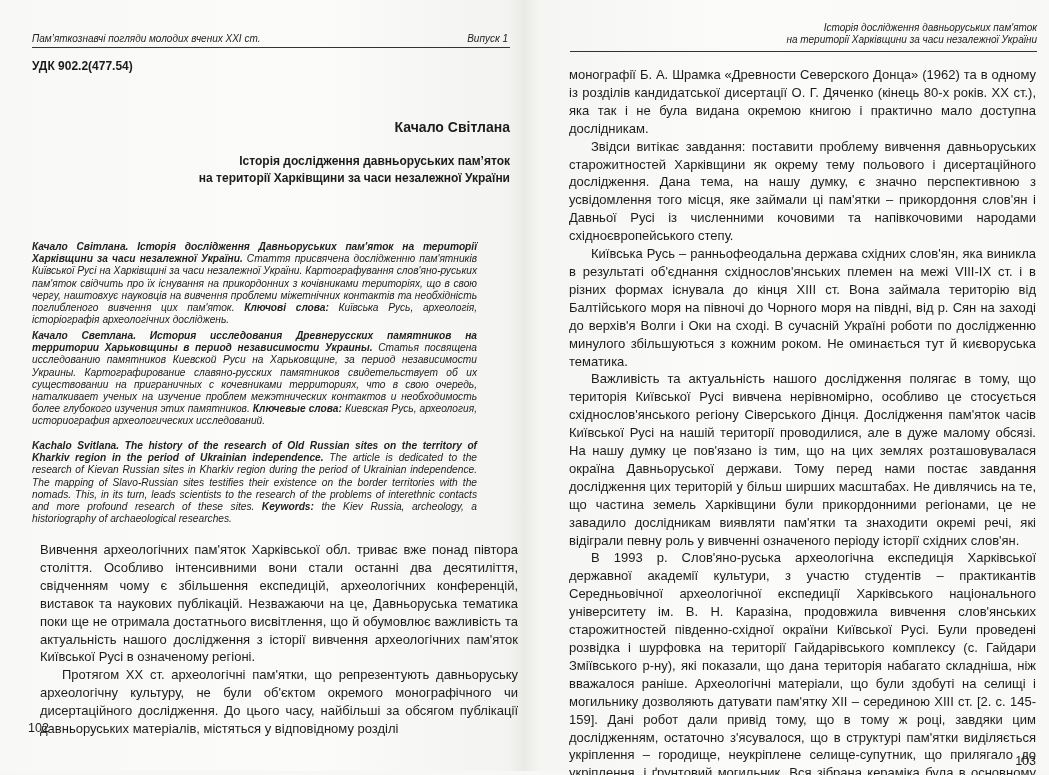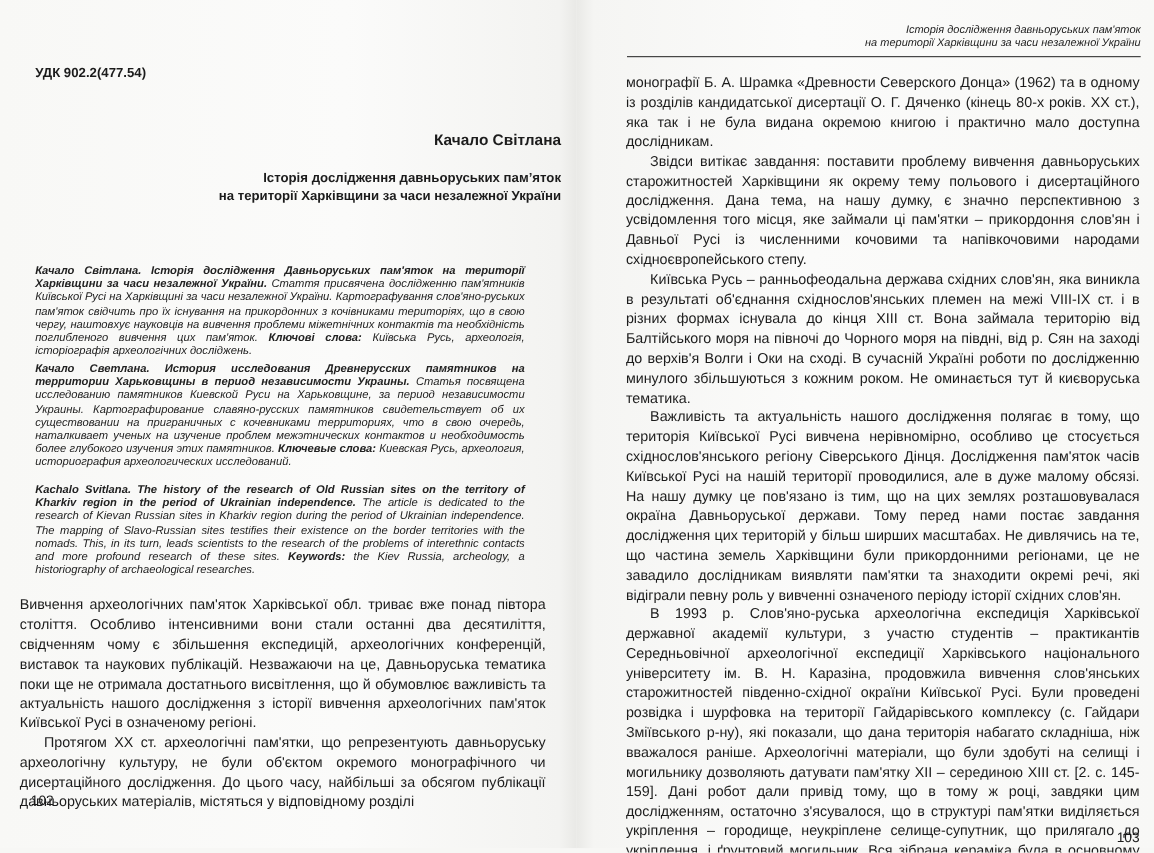--- a/index.html
+++ b/index.html
@@ -33,36 +33,40 @@
     font-size: 10.2px; line-height: 12.2px; text-align: justify; color: #222;
   }
   .abstract b { font-weight: bold; }
   .abs-uk { top: 241px; }
   .abs-ru { top: 330px; }
   .abs-en { top: 440px; }
 
   .body-text {
     position: absolute; font-size: 13px; line-height: 17.9px; text-align: justify; color: #1c1c1c;
   }
-  .left .body-text { left: 18px; top: 541px; width: 478px; }
+  .left .body-text { left: 40px; top: 541px; width: 478px; }
   .right .body-text { left: 45px; top: 66px; width: 467px; }
   .body-text p { margin: 0; text-indent: 22px; }
   .body-text p.noindent { text-indent: 0; }
   .body-text p.first { text-indent: 0; }
 
   .folio { position: absolute; top: 721px; font-size: 12.5px; }
   .left .folio { left: 28px; text-align: right; }
   .right .folio { right: 13px; margin-top: 33px; }
 </style>
 </head>
 <body>
 
 <div class="spread">
 
   <div class="page left">
+    <div class="running-head">
+      <span>Пам’яткознавчі погляди молодих вчених XXI ст.</span>
+      <span style="margin-right:2px">Випуск 1</span>
+    </div>
 
     <div class="udc">УДК 902.2(477.54)</div>
     <div class="author">Качало Світлана</div>
 
     <div class="title">
       <div>Історія дослідження давньоруських пам’яток</div>
       <div>на території Харківщини за часи незалежної України</div>
     </div>
 
     <div class="abstract abs-uk">

